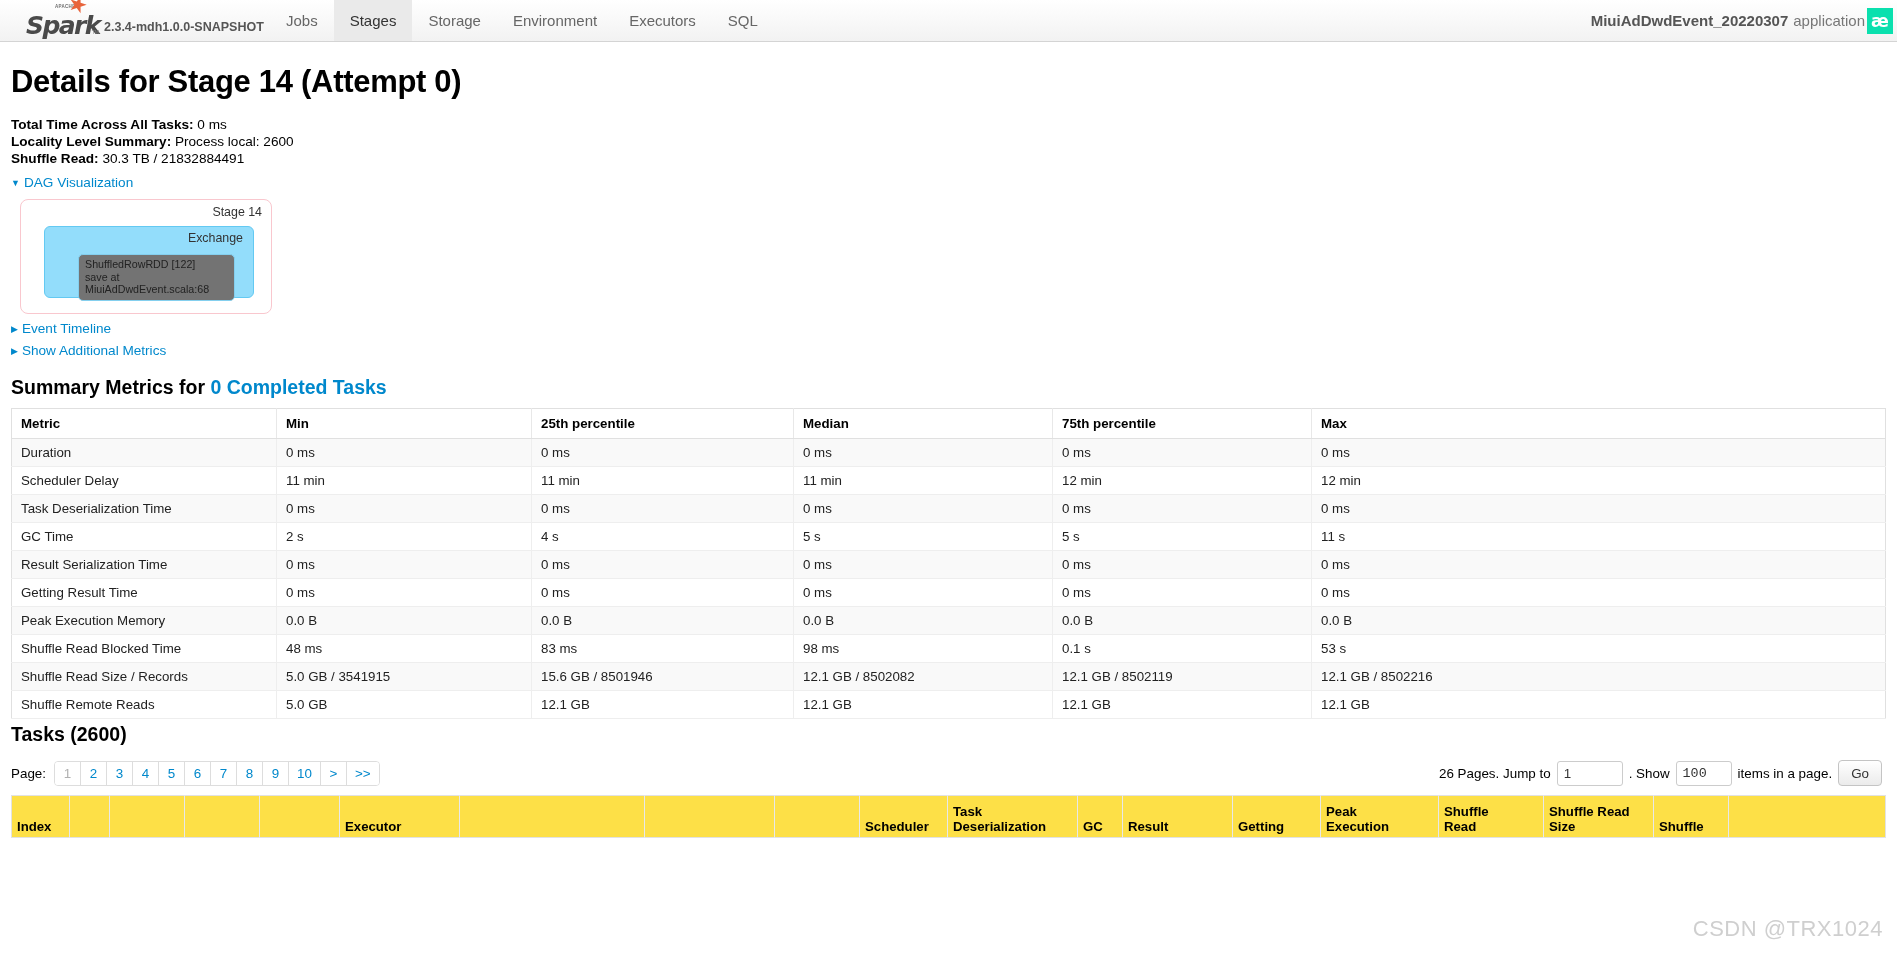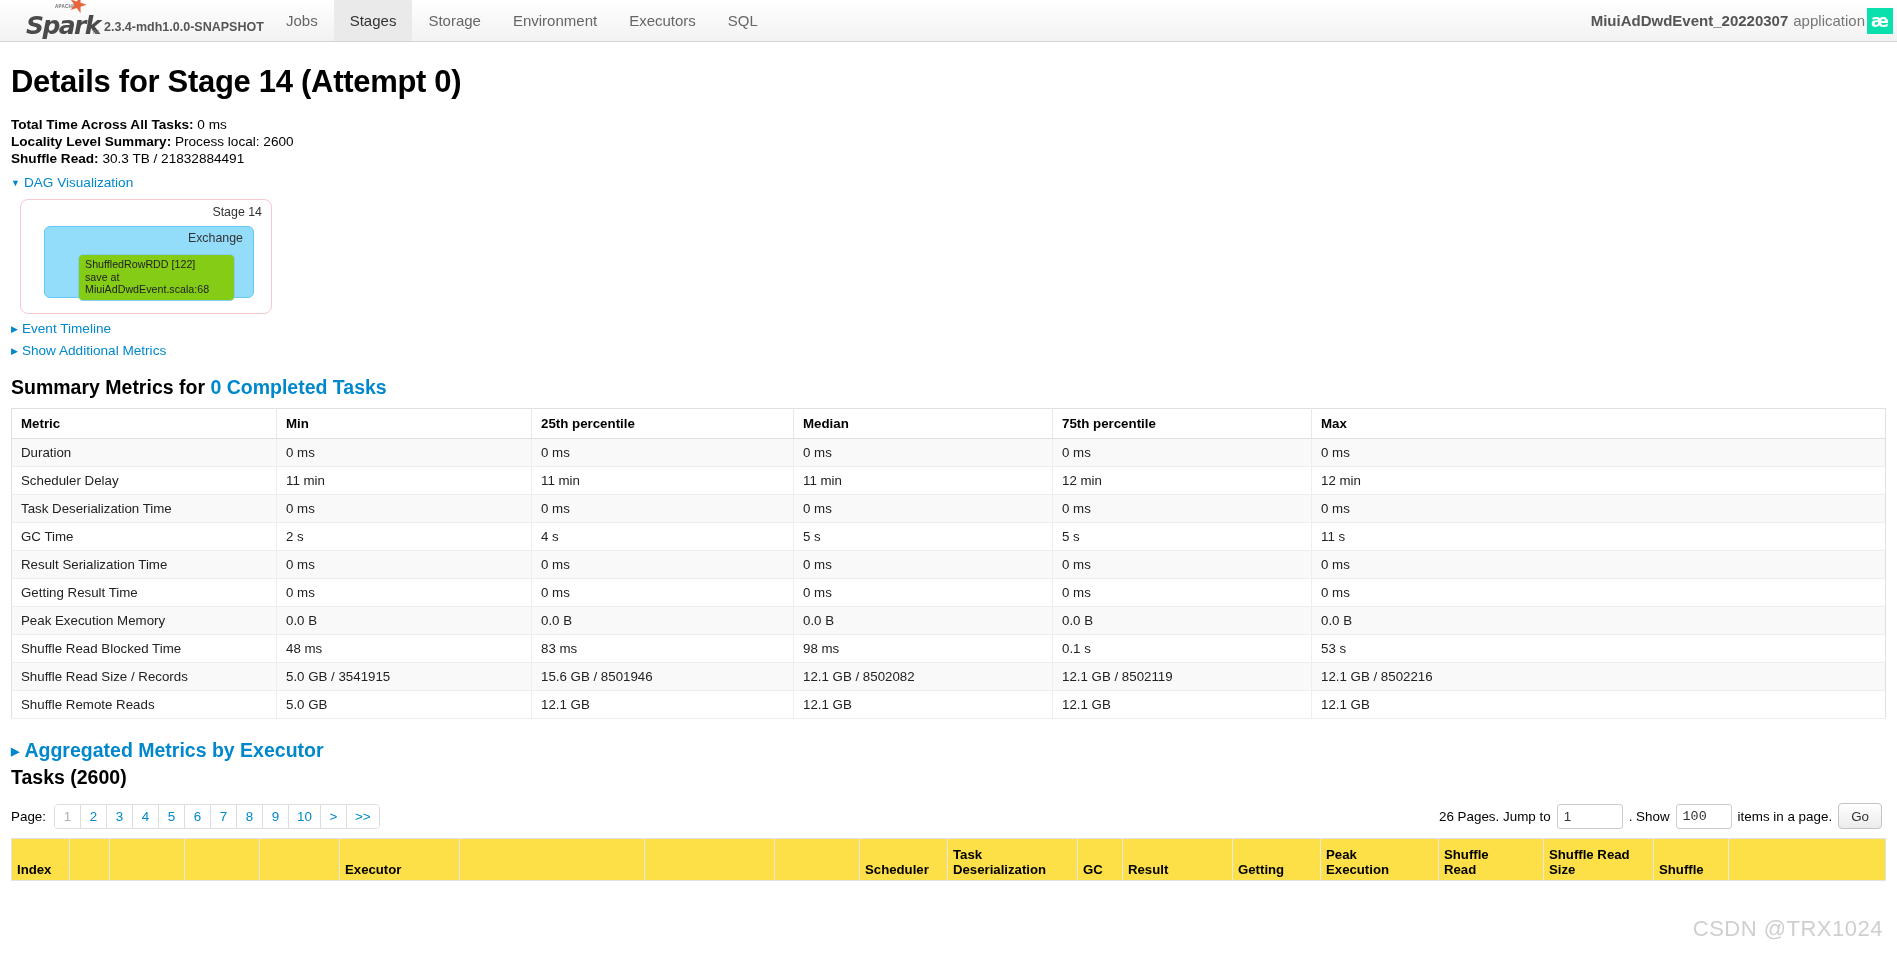--- a/index.html
+++ b/index.html
@@ -178,21 +178,21 @@
     position: absolute;
     right: 10px; top: 4px;
     font-size: 12.4px;
     color: #333;
   }
   .rdd-box {
     position: absolute;
     left: 33px; top: 27px;
     width: 157px;
     padding: 3px 6px 4px 6px;
-    background: #84cc16;
+    background: #737373;
     border: 1.2px solid #84cfee;
     border-radius: 5px;
     font-size: 10.7px;
     line-height: 12.5px;
     color: #222;
   }
 
   
   h4.section-head {
     font-size: 19.5px;
@@ -519,23 +519,20 @@
         <td>Shuffle Remote Reads</td>
         <td>5.0 GB</td>
         <td>12.1 GB</td>
         <td>12.1 GB</td>
         <td>12.1 GB</td>
         <td>12.1 GB</td>
       </tr>
     </tbody>
   </table>
 
-  <a class="agg-link">
-    <span class="caret-right">▶</span><span>Aggregated Metrics by Executor</span>
-  </a>
 
   <h4 class="tasks-head">Tasks (2600)</h4>
 
   <div class="pagination-row">
     <span class="page-label">Page:</span>
     <div class="pager">
       <a class="disabled">1</a>
       <a>2</a>
       <a>3</a>
       <a>4</a>

